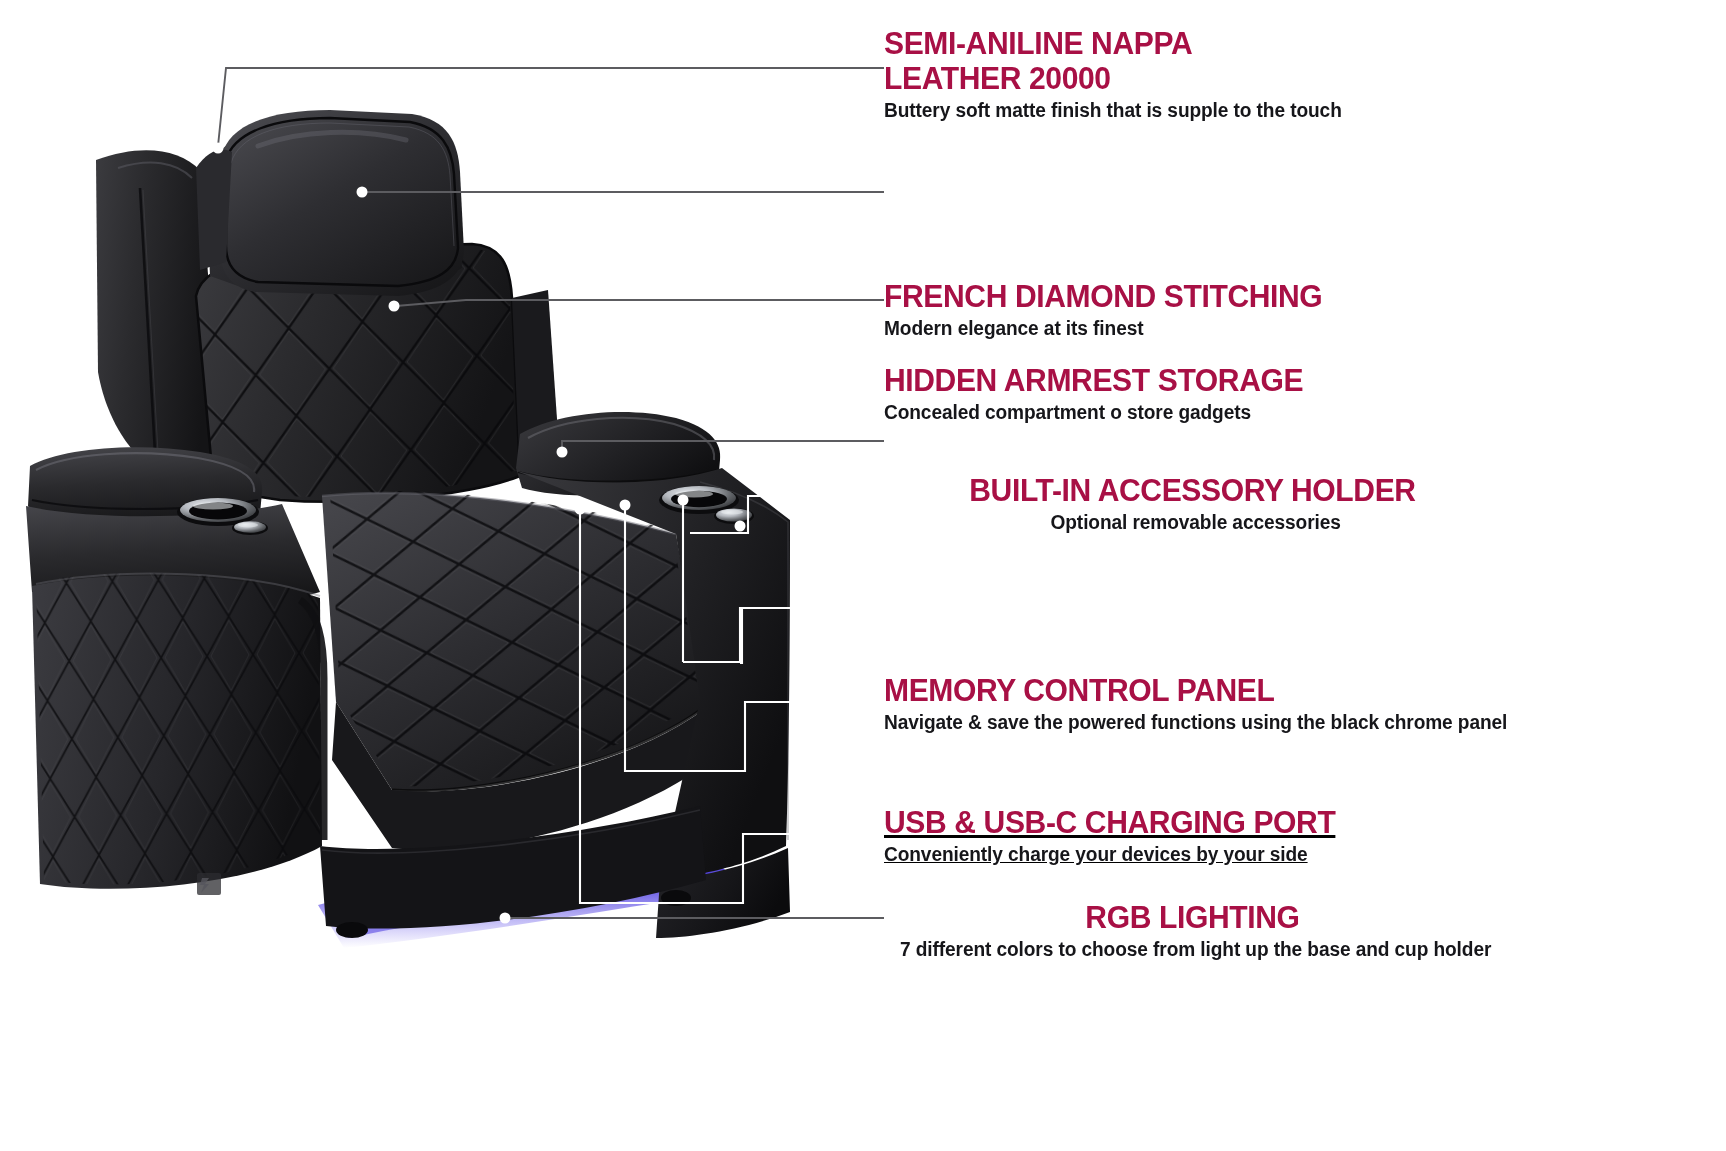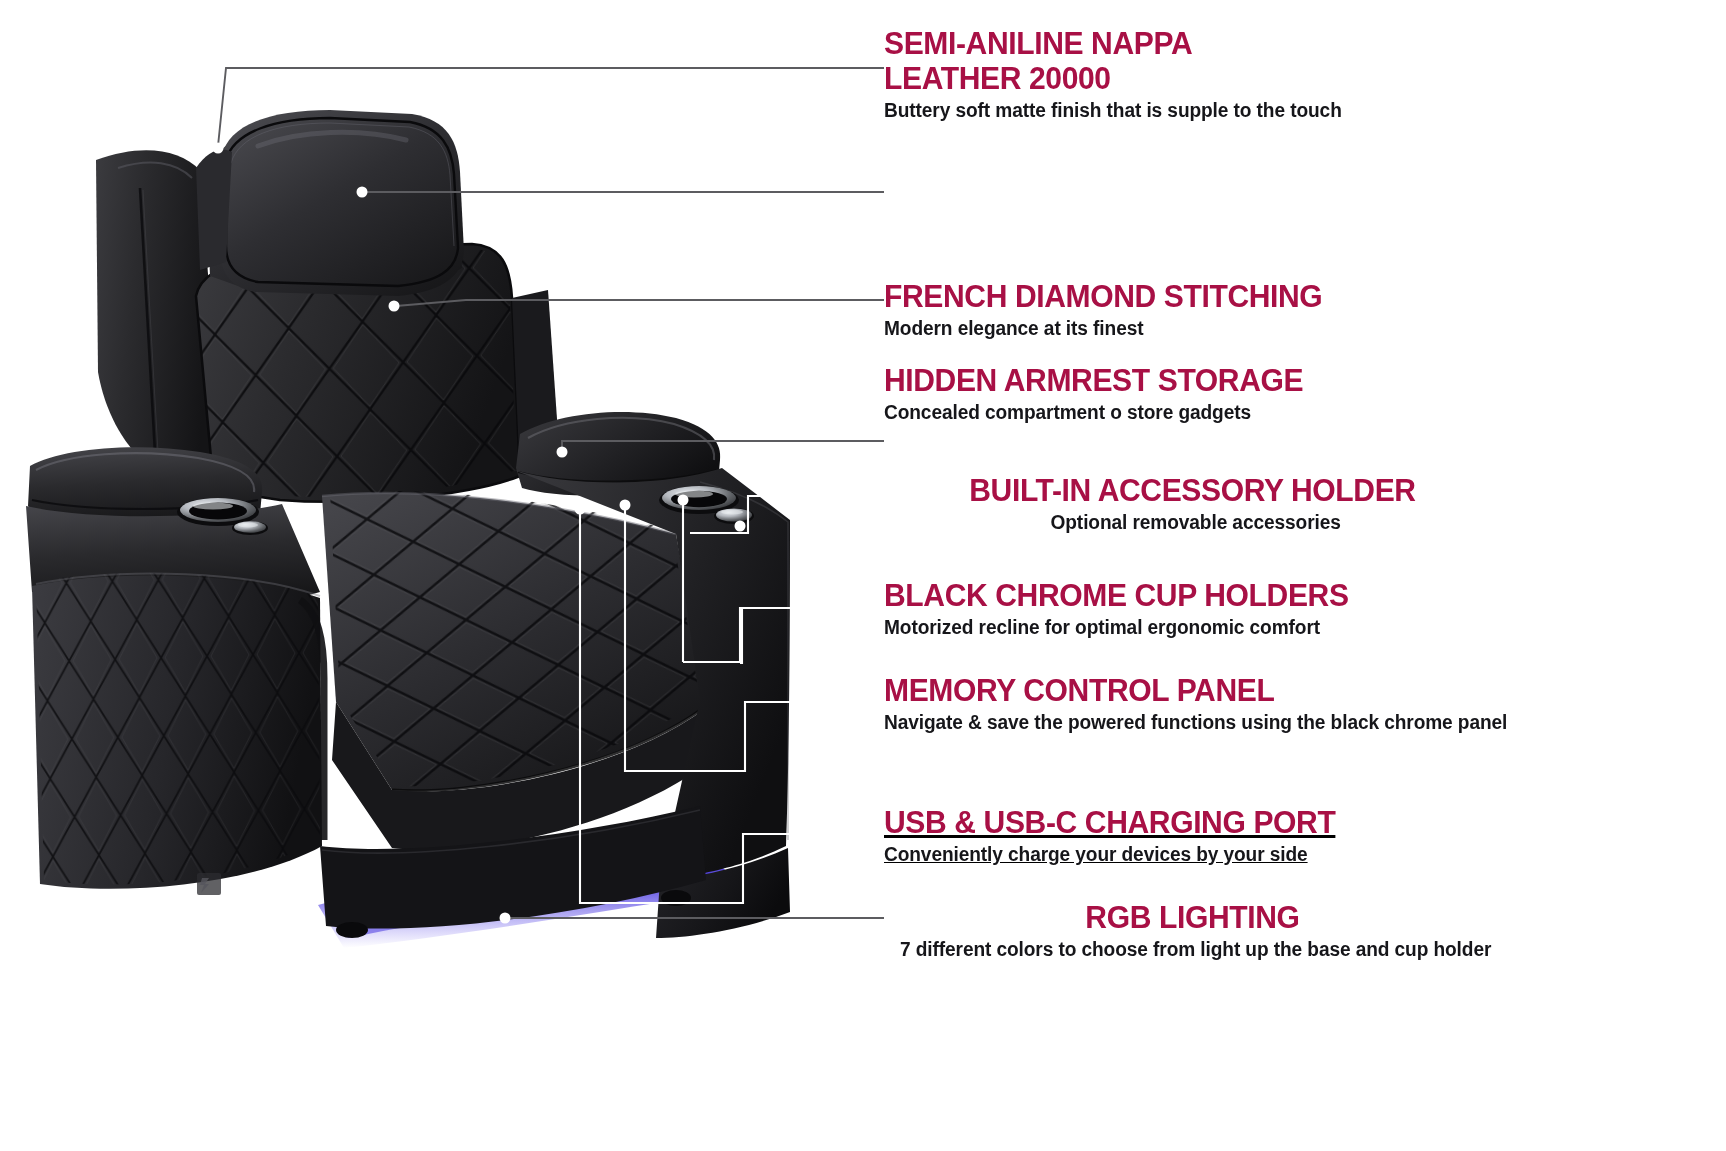--- a/index.html
+++ b/index.html
@@ -338,24 +338,20 @@
     <div class="feature" style="top:363px;">
       <h2 class="f-title">HIDDEN ARMREST STORAGE</h2>
       <p class="f-desc">Concealed compartment o store gadgets</p>
     </div>
 
     <div class="feature" style="top:473px;text-align:center;">
       <h2 class="f-title">BUILT-IN ACCESSORY HOLDER</h2>
       <p class="f-desc">Optional removable accessories</p>
     </div>
 
-    <div class="feature" style="top:578px;">
-      <h2 class="f-title">BLACK CHROME CUP HOLDERS</h2>
-      <p class="f-desc">Motorized recline for optimal ergonomic comfort</p>
-    </div>
 
     <div class="feature" style="top:673px;">
       <h2 class="f-title">MEMORY CONTROL PANEL</h2>
       <p class="f-desc">Navigate &amp; save the powered functions using the black chrome panel</p>
     </div>
 
     <div class="feature" style="top:805px;text-decoration:underline;">
       <h2 class="f-title">USB &amp; USB-C CHARGING PORT</h2>
       <p class="f-desc">Conveniently charge your devices by your side</p>
     </div>

